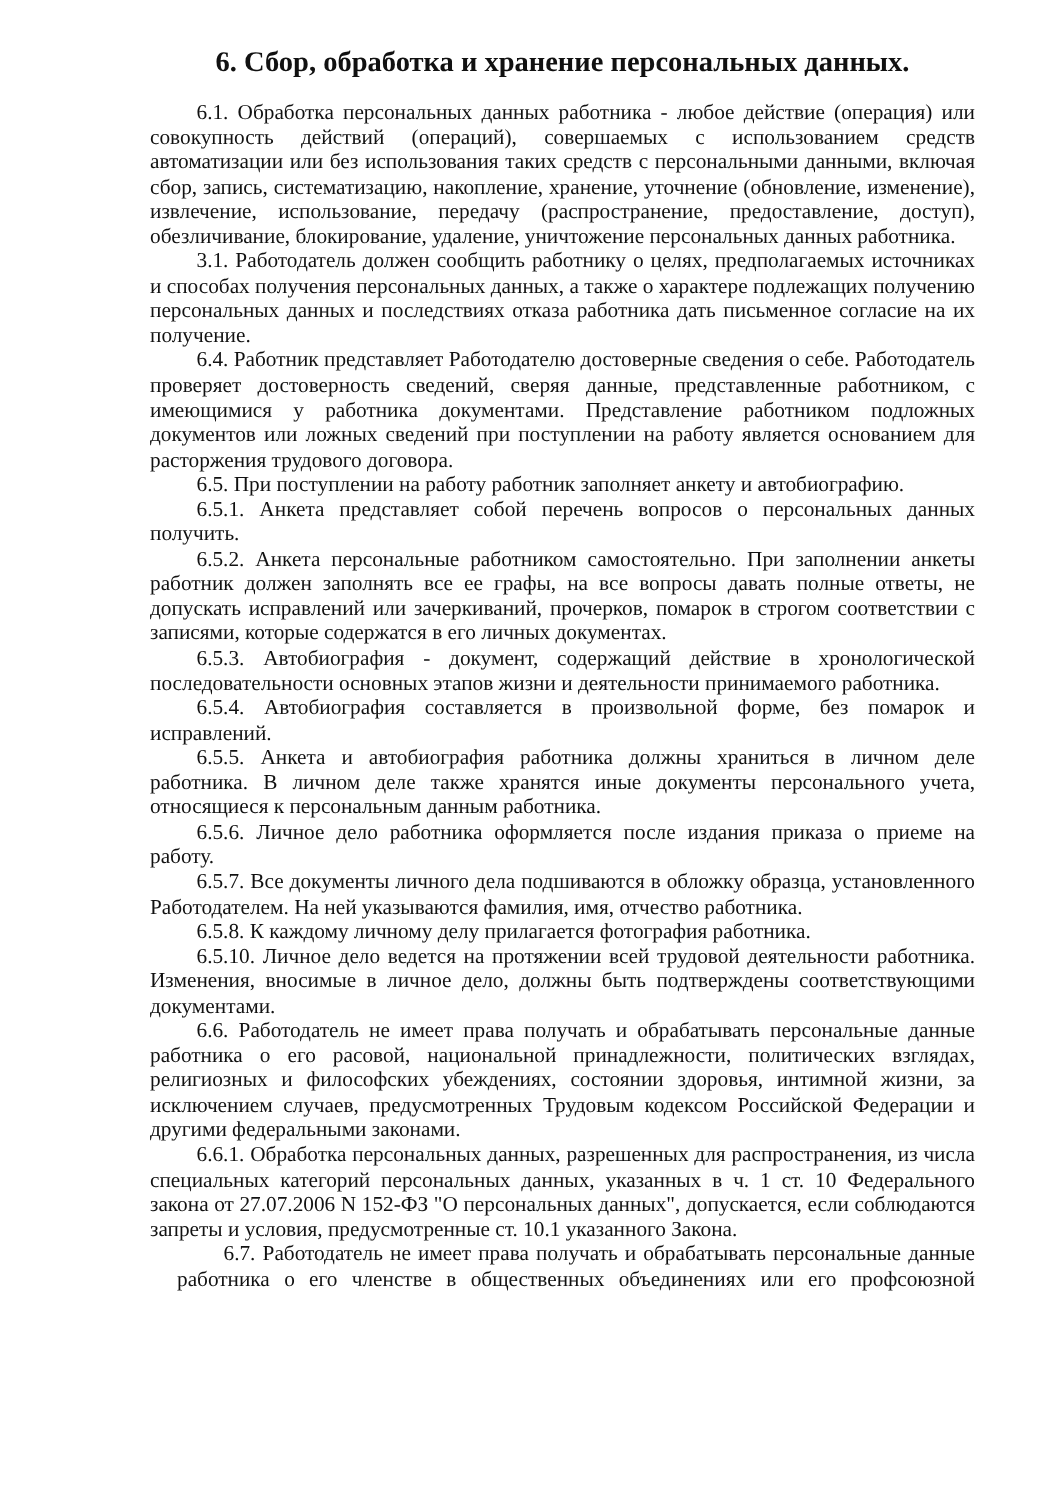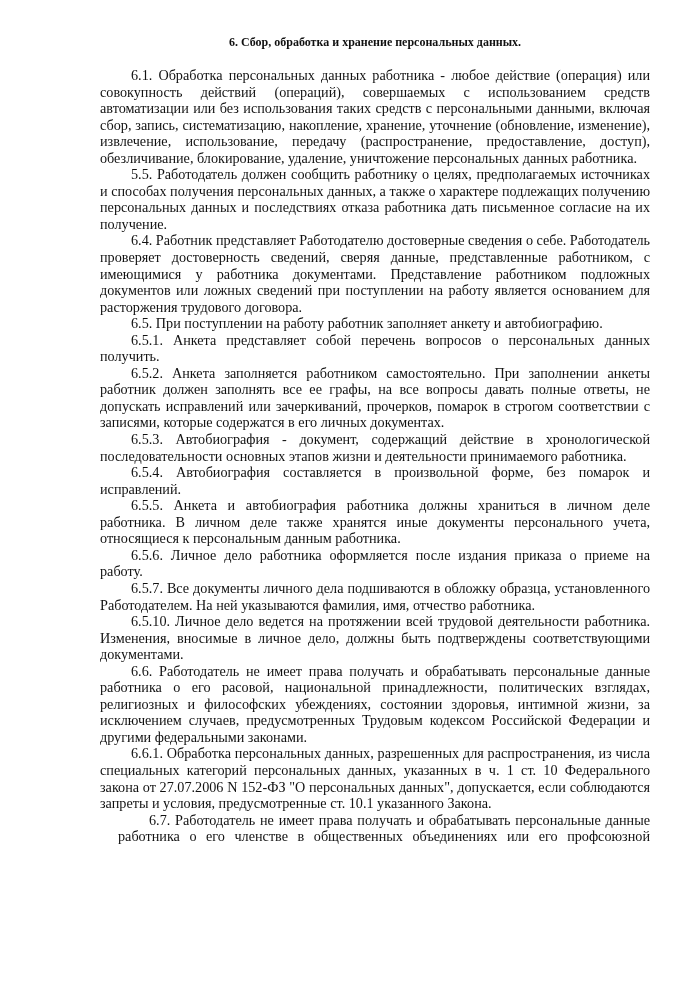--- a/index.html
+++ b/index.html
@@ -3,41 +3,42 @@
 <meta charset="utf-8">
 <style>
   html, body { margin: 0; padding: 0; background: #ffffff; }
   body { width: 700px; height: 990px; overflow: hidden; position: relative; }
   .page {
     position: absolute; left: 100px; top: 32px; width: 550px;
     font-family: "Liberation Serif", serif; color: #111;
     font-size: 14.2px; line-height: 16.55px;
   }
   .title {
-    text-align: center; font-weight: bold; font-size: 12px;
+    text-align: center; font-weight: bold; font-size: 19px;
     line-height: 20px; margin: 0 0 15px 0;
   }
   .para {
     text-align: justify; text-indent: 31px; margin: 0;
     hyphens: none;
   }
 </style>
 </head>
 <body>
 
 <div class="page">
   <div class="title">6. Сбор, обработка и хранение персональных данных.</div>
   <p class="para">6.1. Обработка персональных данных работника - любое действие (операция) или совокупность действий (операций), совершаемых с использованием средств автоматизации или без использования таких средств с персональными данными, включая сбор, запись, систематизацию, накопление, хранение, уточнение (обновление, изменение), извлечение, использование, передачу (распространение, предоставление, доступ), обезличивание, блокирование, удаление, уничтожение персональных данных работника.</p>
-  <p class="para">5.5. Работодатель должен сообщить работнику о целях, предполагаемых источниках и способах получения персональных данных, а также о характере подлежащих получению персональных данных и последствиях отказа работника дать письменное согласие на их получение.</p>
+  <p class="para">3.1. Работодатель должен сообщить работнику о целях, предполагаемых источниках и способах получения персональных данных, а также о характере подлежащих получению персональных данных и последствиях отказа работника дать письменное согласие на их получение.</p>
   <p class="para">6.4. Работник представляет Работодателю достоверные сведения о себе. Работодатель проверяет достоверность сведений, сверяя данные, представленные работником, с имеющимися у работника документами. Представление работником подложных документов или ложных сведений при поступлении на работу является основанием для расторжения трудового договора.</p>
   <p class="para">6.5.  При поступлении на работу работник заполняет анкету и автобиографию.</p>
   <p class="para">6.5.1. Анкета представляет собой перечень вопросов о персональных данных получить.</p>
-  <p class="para">6.5.2. Анкета заполняется работником самостоятельно. При заполнении анкеты работник должен заполнять все ее графы, на все вопросы давать полные ответы, не допускать исправлений или зачеркиваний, прочерков, помарок в строгом соответствии с записями, которые содержатся в его личных документах.</p>
+  <p class="para">6.5.2. Анкета персональные работником самостоятельно. При заполнении анкеты работник должен заполнять все ее графы, на все вопросы давать полные ответы, не допускать исправлений или зачеркиваний, прочерков, помарок в строгом соответствии с записями, которые содержатся в его личных документах.</p>
   <p class="para">6.5.3. Автобиография - документ, содержащий действие в хронологической последовательности основных этапов жизни и деятельности принимаемого работника.</p>
   <p class="para">6.5.4. Автобиография составляется в произвольной форме, без помарок и исправлений.</p>
   <p class="para">6.5.5. Анкета и автобиография работника должны храниться в личном деле работника. В личном деле также хранятся иные документы персонального учета, относящиеся к персональным данным работника.</p>
   <p class="para">6.5.6. Личное дело работника оформляется после издания приказа о приеме на работу.</p>
   <p class="para">6.5.7. Все документы личного дела подшиваются в обложку образца, установленного Работодателем. На ней указываются фамилия, имя, отчество работника.</p>
+  <p class="para">6.5.8. К каждому личному делу прилагается фотография  работника.</p>
   <p class="para">6.5.10. Личное дело ведется на протяжении всей трудовой деятельности работника. Изменения, вносимые в личное дело, должны быть подтверждены соответствующими документами.</p>
   <p class="para">6.6. Работодатель не имеет права получать и обрабатывать персональные данные работника о его расовой, национальной принадлежности, политических взглядах, религиозных и философских убеждениях, состоянии здоровья, интимной жизни, за исключением случаев, предусмотренных Трудовым кодексом Российской Федерации и другими федеральными законами.</p>
   <p class="para">6.6.1. Обработка персональных данных, разрешенных для распространения, из числа специальных категорий персональных данных, указанных в ч. 1 ст. 10 Федерального закона от 27.07.2006 N 152-ФЗ "О персональных данных", допускается, если соблюдаются запреты и условия, предусмотренные ст. 10.1 указанного Закона.</p>
   <p class="para" style="text-align-last: justify; margin-left: 18px;">6.7. Работодатель не имеет права получать и обрабатывать персональные данные работника о его членстве в общественных объединениях или его профсоюзной</p>
 </div>
 
 </body></html>

